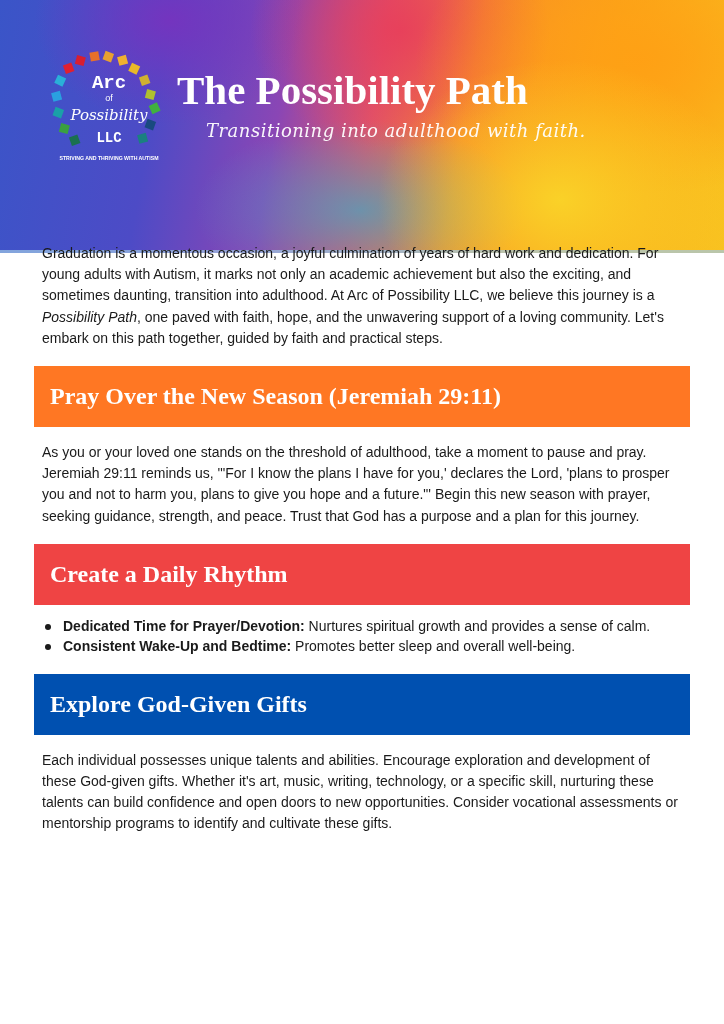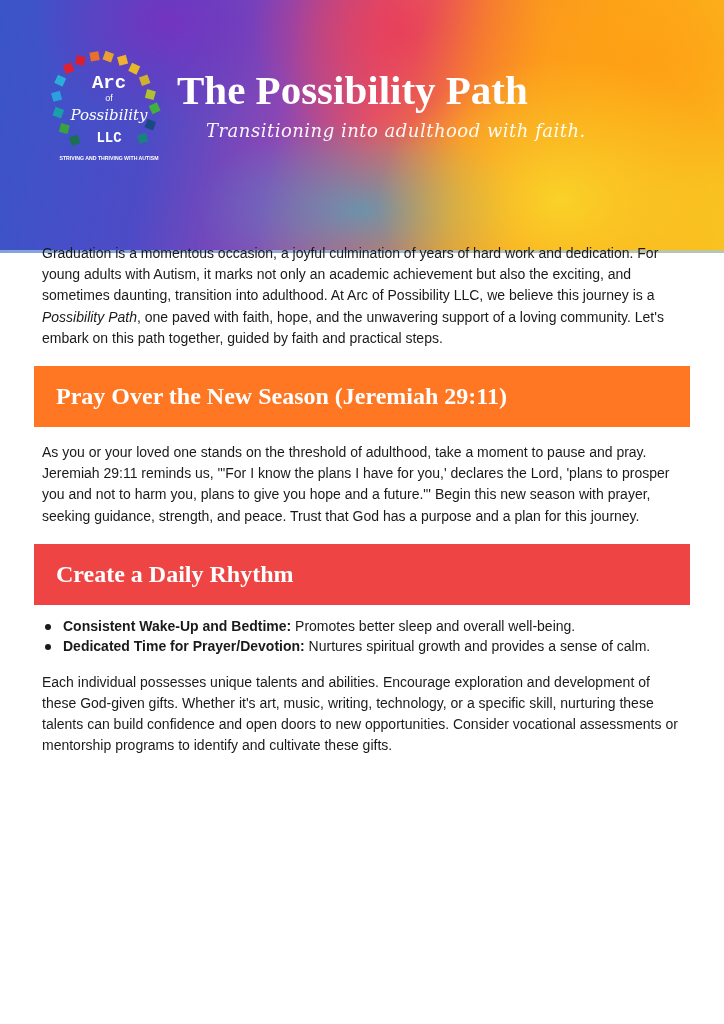--- a/index.html
+++ b/index.html
@@ -28,21 +28,21 @@
   }
   .brand-tagline {
     position: absolute; left: 206px; top: 120px; margin: 0;
     font-family: "DejaVu Serif", serif; font-style: italic; font-weight: normal;
     font-size: 18px; color: #ffffff; letter-spacing: 0.5px; white-space: nowrap; opacity: 0.95;
   }
   .content { position: absolute; left: 34px; top: 235px; width: 656px; }
   p { margin: 8px; font-size: 14px; line-height: 21.2px; }
   .intro { }
   .section-header {
-    width: 656px; height: 61px; box-sizing: border-box; padding-left: 22px;
+    width: 656px; height: 61px; box-sizing: border-box; padding-left: 16px;
     display: flex; align-items: center; color: #ffffff;
     font-family: "Liberation Serif", serif; font-weight: bold; font-size: 24px;
   }
   .sh-orange { background: #ff7723; margin-top: 17px; }
   .sh-green { background: #ef4444; margin-top: 17px; }
   .sh-blue { background: #0050b0; margin-top: 17px; }
   .section-body { margin-top: 15px; }
   ul.rhythm { list-style: none; margin: 11px 0 0 0; padding: 0; }
   ul.rhythm li { position: relative; padding-left: 29px; font-size: 14px; line-height: 20.5px; }
   ul.rhythm li .bullet { position: absolute; left: 11px; top: 8px; width: 6px; height: 6px; border-radius: 50%; background: #1a1a1a; }
@@ -84,18 +84,19 @@
 </div>
 
 <div class="content">
   <p class="intro"><span>Graduation is a momentous occasion, a joyful culmination of years of hard work and dedication. For young adults with Autism, it marks not only an academic achievement but also the exciting, and sometimes daunting, transition into adulthood. At Arc of Possibility LLC, we believe this journey is a </span><em>Possibility Path</em><span>, one paved with faith, hope, and the unwavering support of a loving community. Let's embark on this path together, guided by faith and practical steps.</span></p>
 
   <div class="section-header sh-orange">Pray Over the New Season (Jeremiah 29:11)</div>
   <p class="section-body">As you or your loved one stands on the threshold of adulthood, take a moment to pause and pray. Jeremiah 29:11 reminds us, '"For I know the plans I have for you,' declares the Lord, 'plans to prosper you and not to harm you, plans to give you hope and a future."' Begin this new season with prayer, seeking guidance, strength, and peace. Trust that God has a purpose and a plan for this journey.</p>
 
   <div class="section-header sh-green">Create a Daily Rhythm</div>
   <ul class="rhythm">
+    <li><span class="bullet"></span><b>Dedicated Time for Prayer/Devotion:</b><span> Nurtures spiritual growth and provides a sense of calm.</span></li>
     <li><span class="bullet"></span><b>Consistent Wake-Up and Bedtime:</b><span> Promotes better sleep and overall well-being.</span></li>
-    <li><span class="bullet"></span><b>Dedicated Time for Prayer/Devotion:</b><span> Nurtures spiritual growth and provides a sense of calm.</span></li>
   </ul>
 
+  <div class="section-header sh-blue">Explore God-Given Gifts</div>
   <p class="section-body">Each individual possesses unique talents and abilities. Encourage exploration and development of these God-given gifts. Whether it's art, music, writing, technology, or a specific skill, nurturing these talents can build confidence and open doors to new opportunities. Consider vocational assessments or mentorship programs to identify and cultivate these gifts.</p>
 </div>
 
 </body></html>

